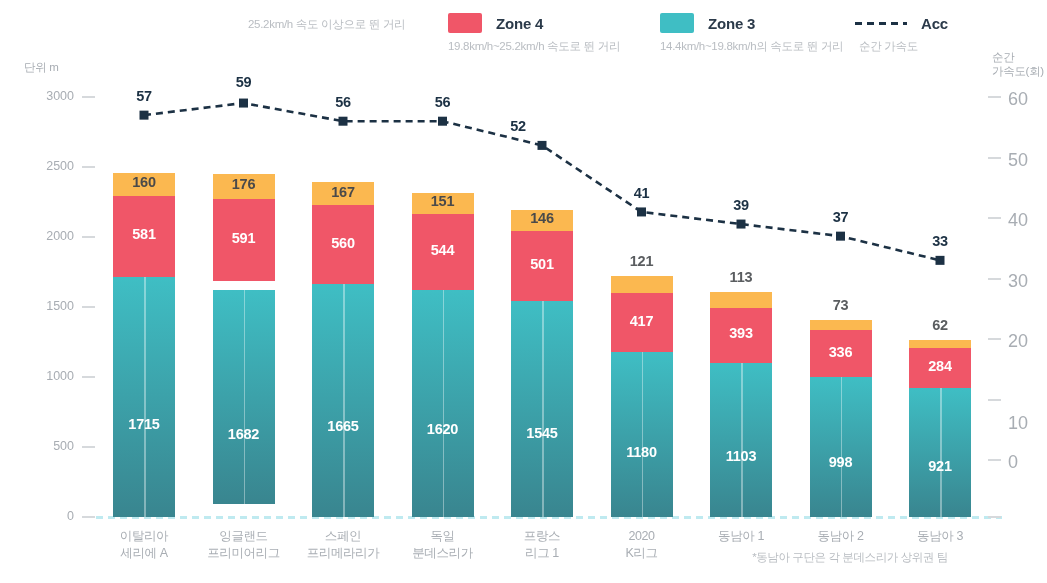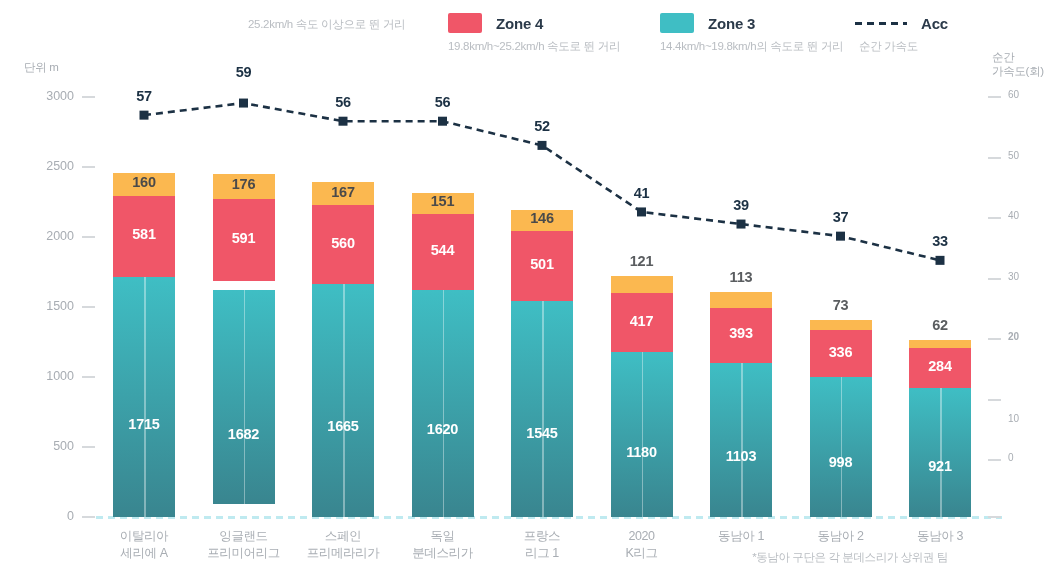--- a/index.html
+++ b/index.html
@@ -47,21 +47,21 @@
 
   .ytick {
     position: absolute; width: 74px; text-align: right;
     font-size: 12.5px; color: #a8adb3;
   }
   .ytick-mark {
     position: absolute; left: 82px; width: 13px; height: 2px; background: #d6d9dc;
   }
   .ytick-r {
     position: absolute; left: 1008px; width: 34px; text-align: left;
-    font-size: 10px; color: #a8adb3;
+    font-size: 18px; color: #a8adb3;
   }
   .ytick-mark-r {
     position: absolute; left: 988px; width: 13px; height: 2px; background: #d6d9dc;
   }
 
   .baseline {
     position: absolute; left: 96px; top: 516px; width: 906px; height: 3px;
     background-image: repeating-linear-gradient(to right, #bfeaf0 0 7px, transparent 7px 12px);
   }
 
@@ -158,21 +158,21 @@
       <div class="ytick" style="left: 0px; top: 509px;">0</div>
       <div class="ytick-mark" style="top: 516px;"></div>
       <div class="ytick-r" style="top: 89px;">60</div>
       <div class="ytick-mark-r" style="top: 96px;"></div>
       <div class="ytick-r" style="top: 149.5px;">50</div>
       <div class="ytick-mark-r" style="top: 156.5px;"></div>
       <div class="ytick-r" style="top: 210px;">40</div>
       <div class="ytick-mark-r" style="top: 217px;"></div>
       <div class="ytick-r" style="top: 270.5px;">30</div>
       <div class="ytick-mark-r" style="top: 277.5px;"></div>
-      <div class="ytick-r" style="top: 331px; font-weight: bold;">20</div>
+      <div class="ytick-r" style="top: 331px;">20</div>
       <div class="ytick-mark-r" style="top: 338px;"></div>
       <div class="ytick-r" style="top: 391.5px; margin-top: 21px;">10</div>
       <div class="ytick-mark-r" style="top: 398.5px;"></div>
       <div class="ytick-r" style="top: 452px;">0</div>
       <div class="ytick-mark-r" style="top: 459px;"></div>
       <div class="ytick-mark-r" style="top: 516px;"></div>
       <div class="bar-group" style="left: 113px; width: 62px; top: 173.16px; height: 343.84px; bottom: auto;">
         <div class="seg seg-z5" style="top: 0px; height: 22.4px;">
           <div class="seg-label inner-dark" style="top: 1.2px;">160</div>
         </div>
@@ -310,21 +310,21 @@
       <rect x="438" y="116.69999999999999" width="9" height="9" fill="#1C3144"></rect>
       <rect x="537.5" y="140.89999999999998" width="9" height="9" fill="#1C3144"></rect>
       <rect x="637" y="207.45" width="9" height="9" fill="#1C3144"></rect>
       <rect x="736.5" y="219.54999999999998" width="9" height="9" fill="#1C3144"></rect>
       <rect x="836" y="231.64999999999998" width="9" height="9" fill="#1C3144"></rect>
       <rect x="935.5" y="255.85000000000002" width="9" height="9" fill="#1C3144"></rect>
     </svg>
 
   <div class="footnote">*동남아 구단은 각 분데스리가 상위권 팀</div>
 <div class="acc-label" style="left: 114px; top: 88.15px;">57</div>
-    <div class="acc-label" style="left: 213.5px; top: 64px;">59</div>
+    <div class="acc-label" style="left: 213.5px; top: 74px;">59</div>
     <div class="acc-label" style="left: 313px; top: 94.2px;">56</div>
     <div class="acc-label" style="left: 412.5px; top: 94.2px;">56</div>
-    <div class="acc-label" style="left: 512px; top: 118.4px;">52</div>
+    <div class="acc-label" style="left: 488px; top: 118.4px;">52</div>
     <div class="acc-label" style="left: 611.5px; top: 184.95px;">41</div>
     <div class="acc-label" style="left: 711px; top: 197.05px;">39</div>
     <div class="acc-label" style="left: 810.5px; top: 209.15px;">37</div>
     <div class="acc-label" style="left: 910px; top: 233.35px;">33</div>
   </div>
 
 </body></html>

